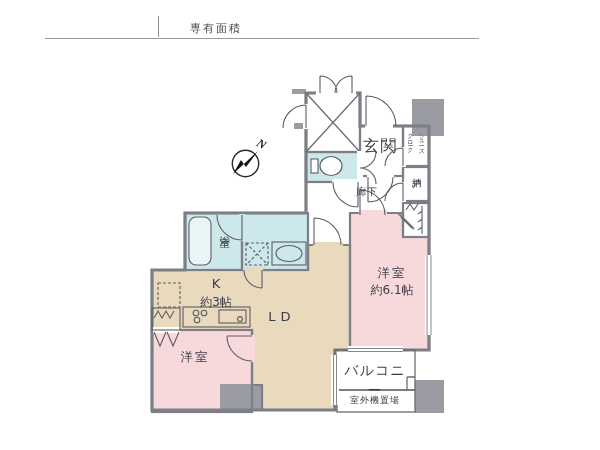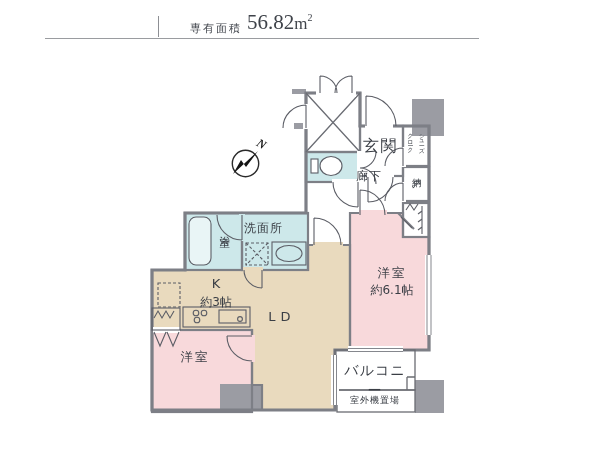--- a/index.html
+++ b/index.html
@@ -22,21 +22,20 @@
   .n-mark{position:absolute;left:257px;top:137px;font-family:"Liberation Serif","DejaVu Serif",serif;
           font-style:italic;font-size:12px;font-weight:bold;color:#1c1c1c;transform:rotate(30deg);}
 </style>
 </head>
 <body>
 
 <div class="canvas">
 
   <div class="hdr-divider"></div>
   <div class="hdr-area-label">専有面積</div>
-  <div class="hdr-area-value"><span>56.82</span><span class="hdr-area-unit">m</span><span class="hdr-area-sup">2</span></div>
   <div class="hdr-rule"></div>
 
   <svg class="plan-svg" width="600" height="450" viewBox="0 0 600 450">
 
     <g>
       <rect x="306" y="152" width="54" height="30" fill="#cde8ea"></rect>
       <rect x="185" y="213" width="57" height="57" fill="#cde8ea"></rect>
       <rect x="242" y="213" width="66" height="57" fill="#cde8ea"></rect>
       <path d="M350,213 L403,213 L403,237 L429,237 L429,350 L350,350 Z" fill="#f8d9db"></path>
       <path d="M152,270 L308,270 L308,245 L350,245 L350,350 L335,350 L335,410 L262,410 L262,385 L252,385 L252,330 L152,330 Z" fill="#e9dabe"></path>
@@ -146,23 +145,22 @@
     <g>
       <circle cx="245.5" cy="163.5" r="13.2" fill="none" stroke="#2a2a2a" stroke-width="1.4"></circle>
       <path d="M233,174 L258,151 L246,167 L241,160 Z" fill="#141414"></path>
     </g>
   </svg>
 
   <div class="label" style="left:363px;top:134px;width:59px;font-size:16px;letter-spacing:1.5px;">玄関</div>
   <div class="label vert" style="left:405px;top:129px;height:38px;font-size:6px;line-height:1.9;letter-spacing:0;">シューズ
 クローク</div>
   <div class="label vert" style="left:410px;top:170px;height:30px;font-size:9.5px;letter-spacing:2px;">納戸</div>
-  <div class="label" style="left:356px;top:168px;width:32px;font-size:12px;letter-spacing:1px;font-family:Liberation Serif, serif;">廊下</div>
+  <div class="label" style="left:356px;top:185px;width:32px;font-size:10px;letter-spacing:1px;font-family:Liberation Serif, serif;">廊下</div>
   <div class="label vert" style="left:217px;top:227px;height:40px;font-size:10.5px;letter-spacing:2px;">浴室</div>
-  <div class="label" style="left:244px;top:220px;width:64px;font-size:12px;letter-spacing:1px;" class2="center">洗面所</div>
 
   <div class="label center" style="left:352px;top:264px;width:80px;font-size:12px;">
     <span class="rm" style="font-size:12.5px;letter-spacing:2px;">洋室</span>
     <span class="rm">約6.1帖</span>
   </div>
 
   <div class="label center" style="left:176px;top:275px;width:80px;font-size:12px;">
     <span class="rm" style="font-size:13px;">K</span>
     <span class="rm">約3帖</span>
   </div>

